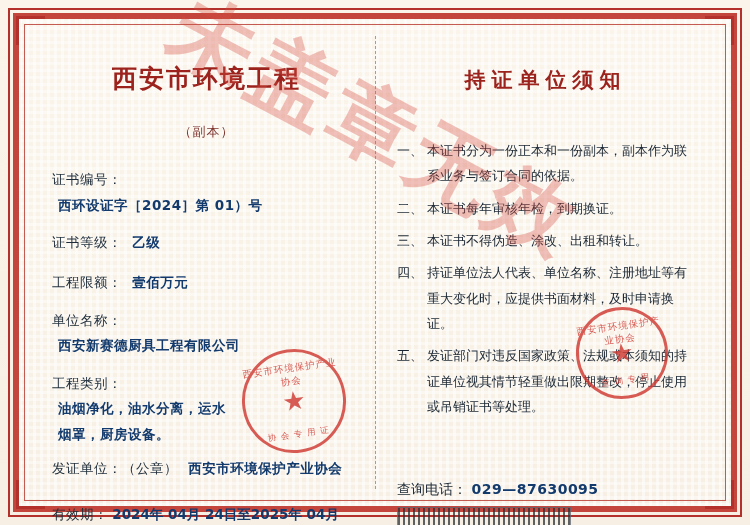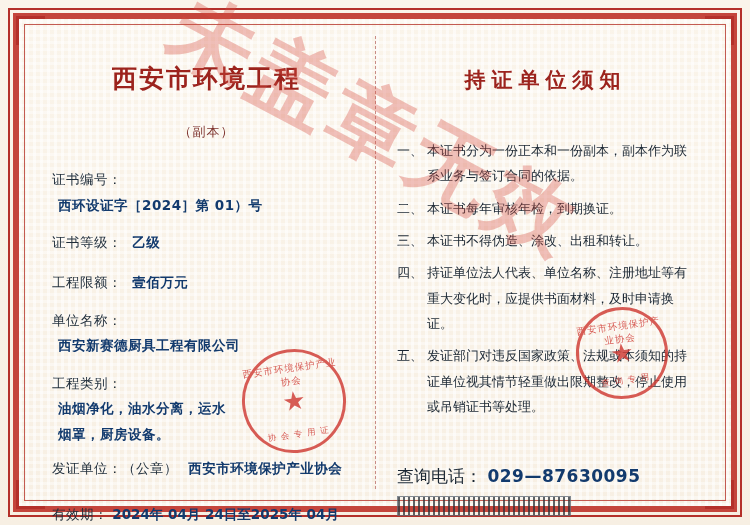--- a/index.html
+++ b/index.html
@@ -164,23 +164,23 @@
     margin-bottom: 7px;
   }
   .notice-num {
     flex: 0 0 auto;
     width: 30px;
     color: #1b2733;
   }
   .notice-text { flex: 1 1 auto; }
 
   .hotline {
-    margin-top: 46px;
+    margin-top: 62px;
     color: #1b2733;
-    font-size: 17px;
+    font-size: 14px;
   }
   .hotline .num { color: #123a6d; font-weight: bold; letter-spacing: .5px; }
   .qr-box {
     margin-top: 8px;
     width: 172px;
     height: 18px;
     border: 1px solid #5c6672;
     background-image: repeating-linear-gradient(90deg, #2b3238 0 2px, transparent 2px 5px);
     background-size: 100% 100%;
     opacity: .75;

